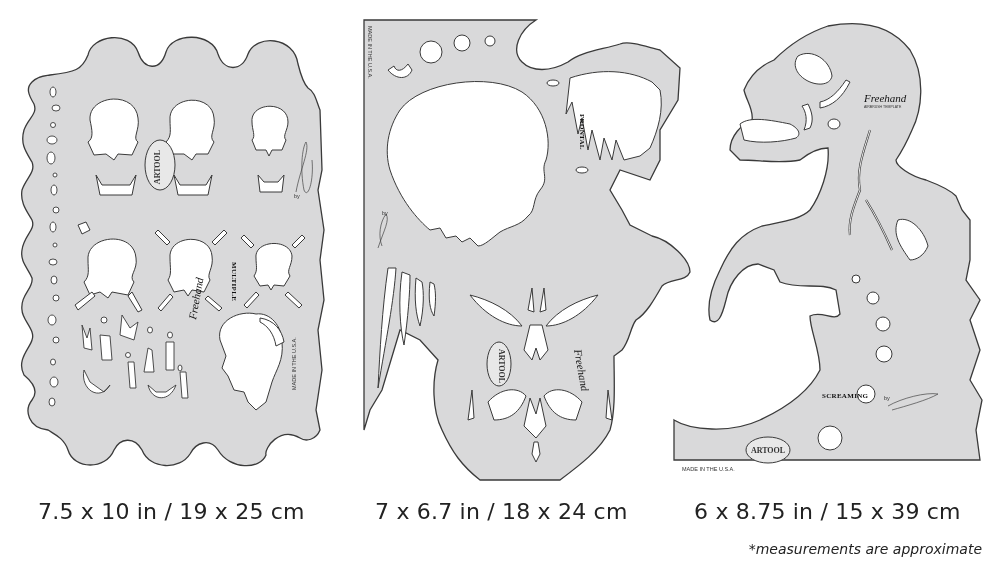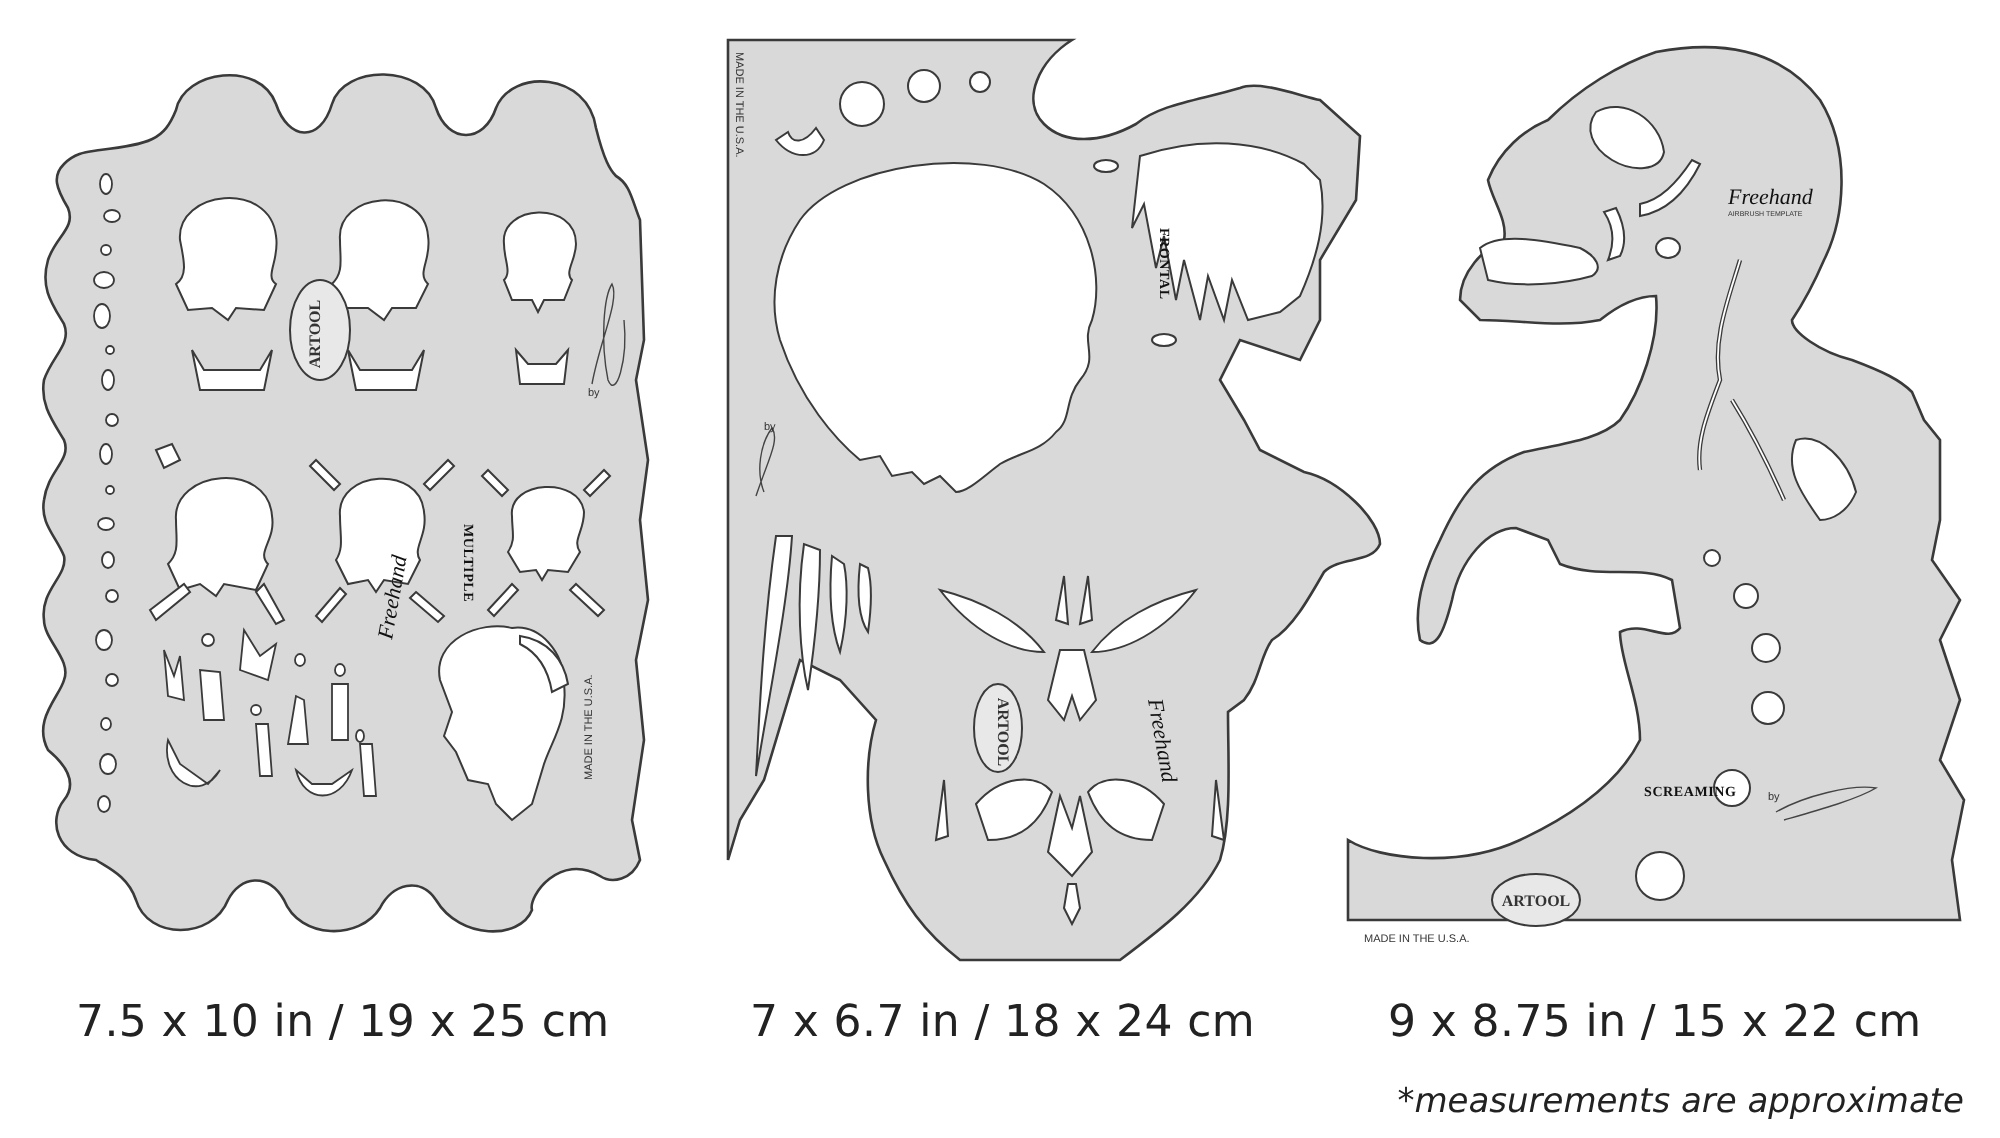--- a/index.html
+++ b/index.html
@@ -1,20 +1,20 @@
 <!DOCTYPE html>
 <html><head>
 <meta charset="utf-8">
 <style>
   html, body { margin:0; padding:0; background:#ffffff; }
   body { width:1000px; height:569px; position:relative; overflow:hidden; font-family:"Liberation Sans", sans-serif; }
   .stencil { position:absolute; }
   .stencil svg { display:block; }
   .caption { position:absolute; top:499px; font-family:"DejaVu Sans", sans-serif; font-size:22px; color:#222; letter-spacing:0.2px; white-space:nowrap; }
-  .note { position:absolute; top:541px; right:18px; font-family:"DejaVu Sans", sans-serif; font-style:italic; font-size:17px; color:#222; }
+  .note { position:absolute; top:541px; right:18px; font-family:"DejaVu Sans", sans-serif; font-style:italic; font-size:14px; color:#222; }
   .tiny { font-family:"Liberation Sans", sans-serif; font-size:5.5px; fill:#333; }
   .label-serif { font-family:"Liberation Serif", serif; font-weight:bold; font-size:7px; fill:#111; letter-spacing:0.3px; }
   .artool { font-family:"Liberation Serif", serif; font-weight:bold; font-size:8px; fill:#333; }
   .script { font-family:"Liberation Serif", serif; font-style:italic; font-size:11px; fill:#111; }
 </style>
 </head>
 <body>
 
 <div class="stencil" style="left:20px; top:30px;">
   <svg width="320" height="440" viewBox="0 0 320 440">
@@ -187,14 +187,14 @@
     <g>
       <ellipse cx="98" cy="430" rx="22" ry="13" fill="#e8e8e8" stroke="#3a3a3a" stroke-width="1"></ellipse>
       <text x="98" y="433" class="artool" text-anchor="middle">ARTOOL</text>
     </g>
     <text x="12" y="451" class="tiny">MADE IN THE U.S.A.</text>
   </svg>
 </div>
 
 <div class="caption" style="left:38px;">7.5 x 10 in / 19 x 25 cm</div>
 <div class="caption" style="left:375px;">7 x 6.7 in / 18 x 24 cm</div>
-<div class="caption" style="left:694px;">9 x 8.75 in / 15 x 22 cm</div>
+<div class="caption" style="left:694px;">6 x 8.75 in / 15 x 39 cm</div>
 <div class="note">*measurements are approximate</div>
 
 </body></html>

